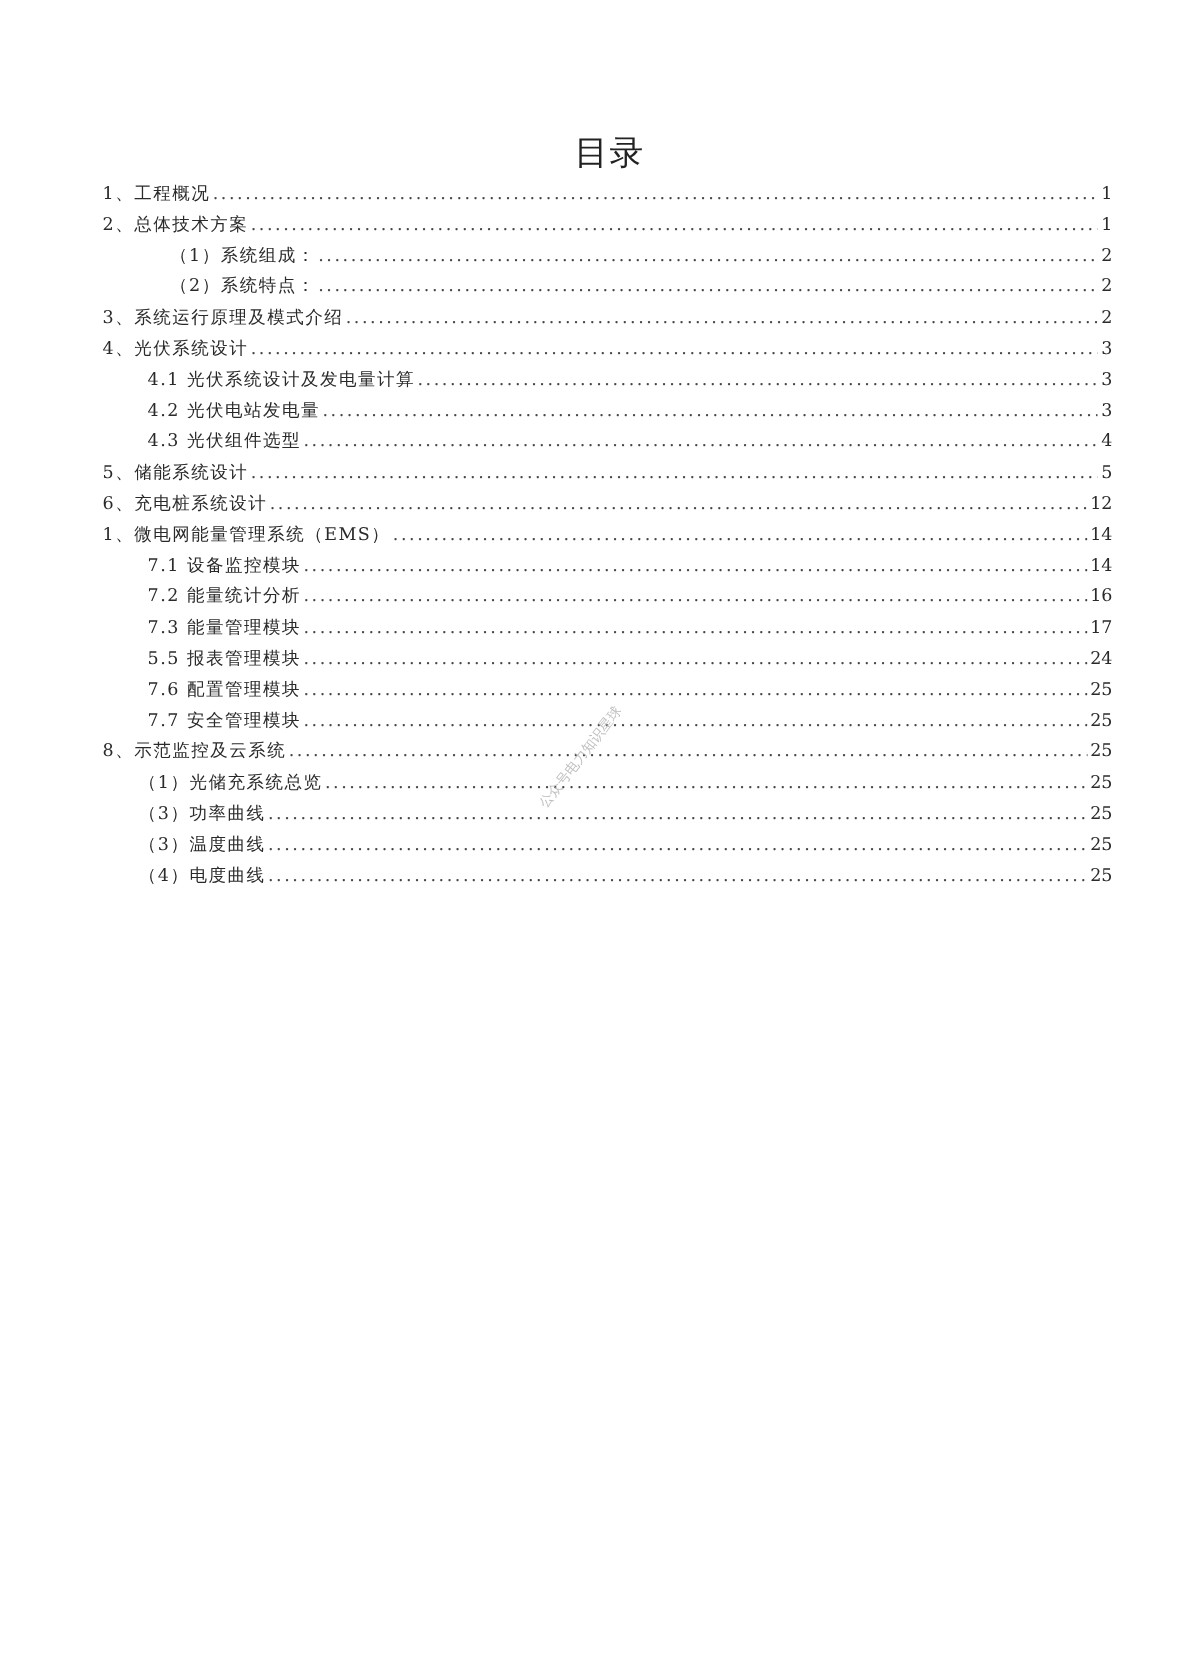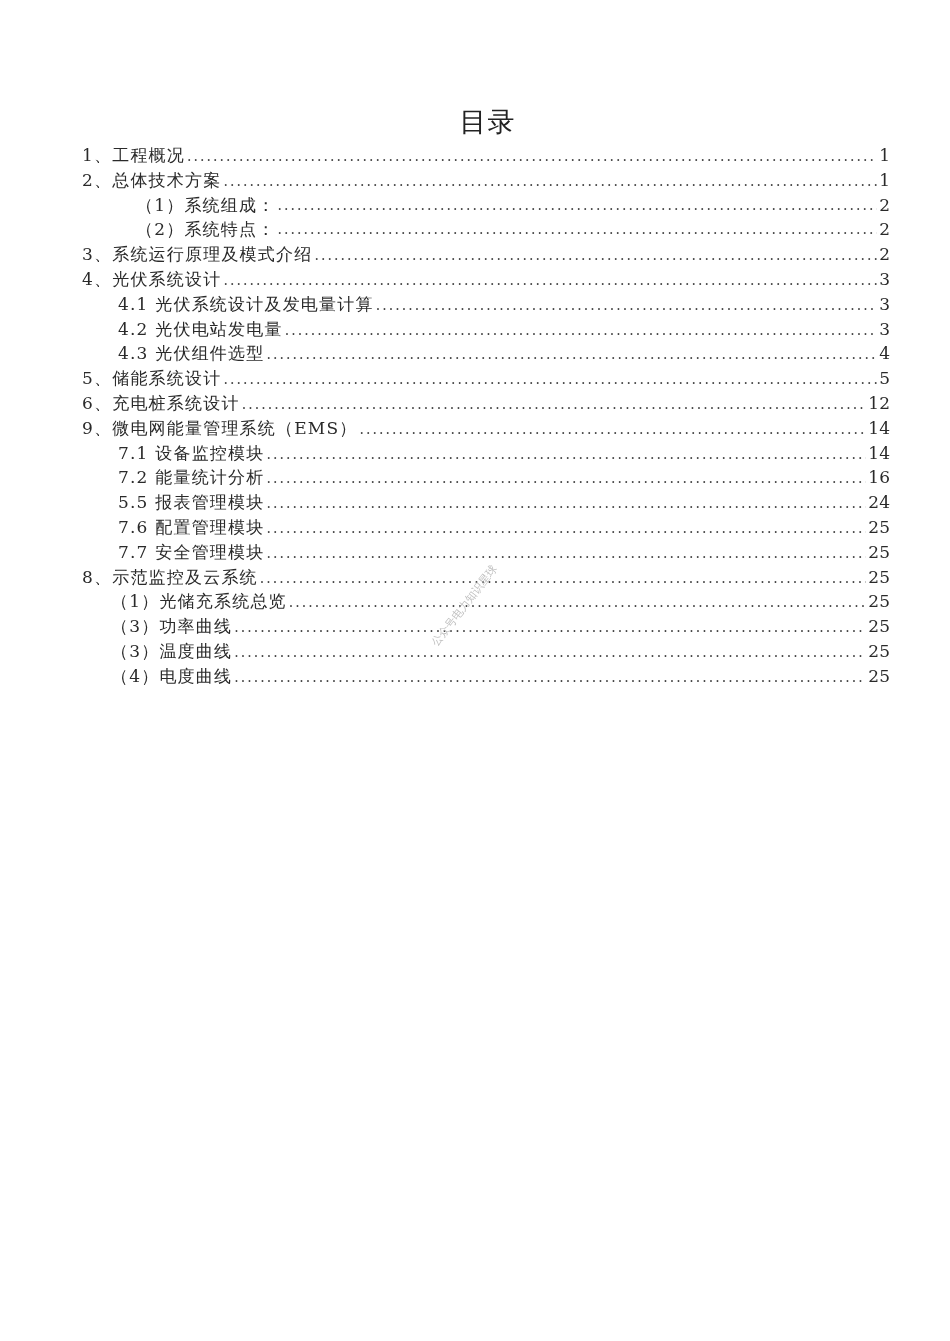--- a/index.html
+++ b/index.html
@@ -2,21 +2,21 @@
 <html><head>
   <meta charset="utf-8">
   <style>
     html, body { margin: 0; padding: 0; background: #ffffff; }
     body { width: 950px; height: 1341px; position: relative; overflow: hidden;
            font-family: "DejaVu Serif", "Liberation Serif", serif; color: #2a2a2a; }
     .page { position: absolute; left: 0; top: 0; width: 950px; height: 1009px; background: #fff; }
     .toc-title { position: absolute; top: 104px; left: 0; width: 975px; text-align: center;
                  font-size: 27px; letter-spacing: 1px; color: #222; }
     .toc { position: absolute; top: 143px; left: 82px; width: 808px; }
-    .toc-row { display: flex; align-items: baseline; height: 24.8px; font-size: 17px; line-height: 24.8px;
+    .toc-row { display: flex; align-items: baseline; height: 24.8px; font-size: 14px; line-height: 24.8px;
                white-space: nowrap; }
     .toc-row.l2 { padding-left: 36px; }
     .toc-row.l2b { padding-left: 54px; align-items: flex-end; }
     .toc-row.l3 { padding-left: 6px; margin-left: 23px; }
     .toc-label { flex: 0 0 auto; letter-spacing: 1.2px; }
     .toc-dots { flex: 1 1 auto; overflow: hidden; margin: 0 2px; color: #444; letter-spacing: 1.6px; font-size: 14px; }
     .toc-dots::before { content: ". . . . . . . . . . . . . . . . . . . . . . . . . . . . . . . . . . . . . . . . . . . . . . . . . . . . . . . . . . . . . . . . . . . . . . . . . . . . . . . . . . . . . . . . . . . . . . . . . . . . . . . . . . . . . . . . . . . . . . . . . . . . . . . . . . . . . . . . . . . ."; letter-spacing: -1.2px; }
     .toc-page { flex: 0 0 auto; text-align: right; min-width: 10px; }
     .watermark { position: absolute; left: 428px; top: 640px; transform: rotate(-52deg); transform-origin: left top;
                  font-size: 11px; color: #b0b0b0; opacity: 0.8; white-space: nowrap; }
@@ -77,33 +77,38 @@
         <span class="toc-label">5、储能系统设计</span>
         <span class="toc-dots"></span>
         <span class="toc-page">5</span>
       </div>
     <div class="toc-row">
         <span class="toc-label">6、充电桩系统设计</span>
         <span class="toc-dots"></span>
         <span class="toc-page">12</span>
       </div>
     <div class="toc-row">
-        <span class="toc-label">9、微电网能量管理系统（EMS）</span>
+        <span class="toc-label">1、微电网能量管理系统（EMS）</span>
         <span class="toc-dots"></span>
         <span class="toc-page">14</span>
       </div>
     <div class="toc-row l2">
         <span class="toc-label">7.1 设备监控模块</span>
         <span class="toc-dots"></span>
         <span class="toc-page">14</span>
       </div>
     <div class="toc-row l2">
         <span class="toc-label">7.2 能量统计分析</span>
         <span class="toc-dots"></span>
         <span class="toc-page">16</span>
+      </div>
+    <div class="toc-row l2">
+        <span class="toc-label">7.3 能量管理模块</span>
+        <span class="toc-dots"></span>
+        <span class="toc-page">17</span>
       </div>
     <div class="toc-row l2">
         <span class="toc-label">5.5 报表管理模块</span>
         <span class="toc-dots"></span>
         <span class="toc-page">24</span>
       </div>
     <div class="toc-row l2">
         <span class="toc-label">7.6 配置管理模块</span>
         <span class="toc-dots"></span>
         <span class="toc-page">25</span>

